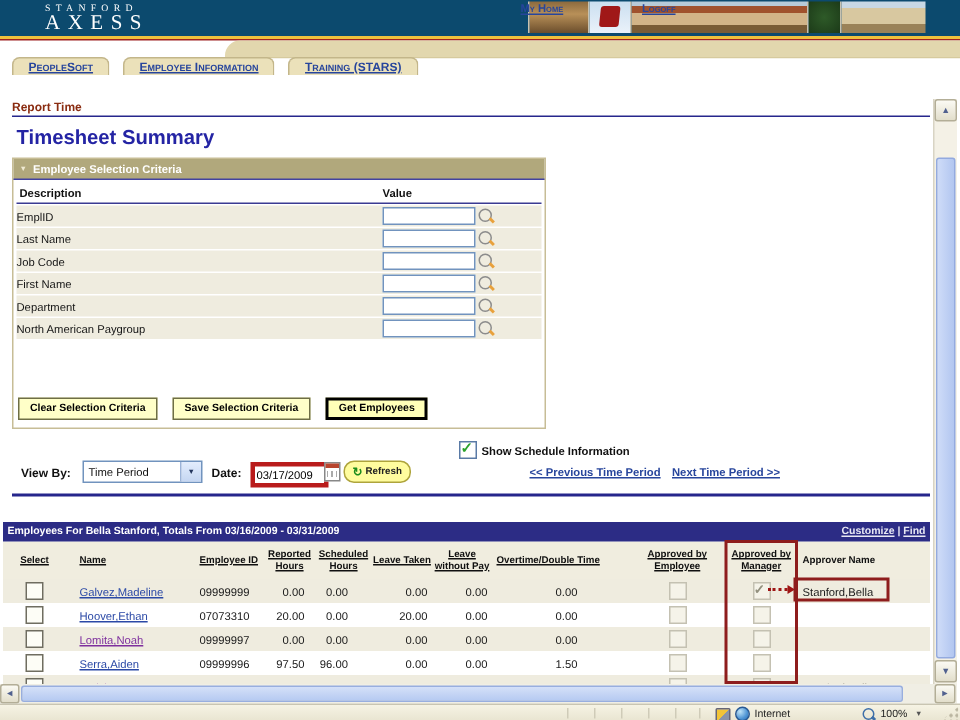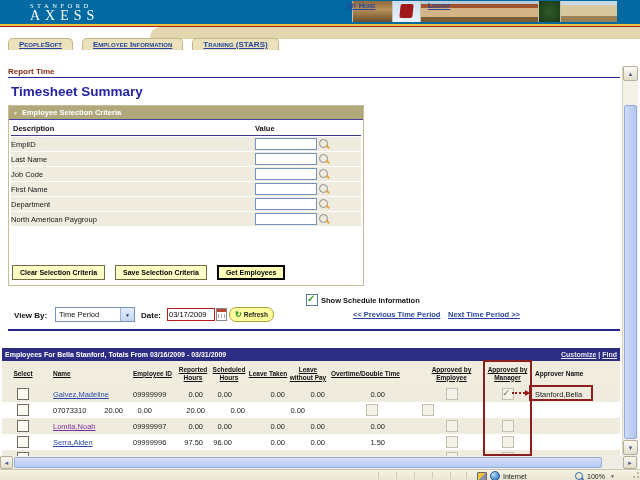--- a/index.html
+++ b/index.html
@@ -1,19 +1,19 @@
 <!DOCTYPE html>
 <html><head>
 <meta charset="utf-8">
 <style>
   html,body{margin:0;padding:0;}
   body{font-family:"Liberation Sans", sans-serif;background:#888;}
   .screen{position:relative;width:640px;height:480px;background:#FFFFFF;overflow:hidden;margin:0 auto;}
   
-  .banner{position:absolute;left:0;top:0;width:640px;height:24px;background:#0369a1;}
+  .banner{position:absolute;left:0;top:0;width:640px;height:24px;background:#0c4a6e;}
   .brand{position:absolute;left:30px;top:2px;color:#FFFFFF;font-family:"Liberation Serif",serif;}
   .brand-top{font-size:6.5px;letter-spacing:3.5px;}
   .brand-bottom{font-size:14px;letter-spacing:5px;margin-top:-1px;}
   .collage{position:absolute;left:352px;top:1px;width:265px;height:21px;display:flex;}
   .collage>div{height:21px;border-left:1px solid #C8C2B0;box-sizing:border-box;}
   .seg1{width:40px;background:linear-gradient(180deg,#8C6A3E,#B89058 40%,#6B4E2C);}
   .seg2{width:28px;background:linear-gradient(180deg,#CBDFF0,#EAF2FA);position:relative;}
   .seg2::after{content:"";position:absolute;left:7px;top:3px;width:13px;height:14px;background:#A01818;border-radius:2px;transform:skewX(-6deg);}
   .seg3{width:118px;background:linear-gradient(180deg,#B7CBD8 0 15%,#A0522D 15% 35%,#D2B488 35% 75%,#7A5C36 75%);}
   .seg4{width:22px;background:radial-gradient(#2E5A28,#1C3A18);}
@@ -51,21 +51,21 @@
   .cb2{position:absolute;left:306px;top:294px;width:10px;height:10px;background:#FFF;border:1px solid #5A7AA6;cursor:pointer;}
   .cb2.on::after{content:"✓";position:absolute;left:0px;top:-2px;font-size:10px;color:#2BA22B;font-weight:bold;}
   .sched-label{position:absolute;left:321px;top:296px;font-size:7.5px;font-weight:bold;color:#111;}
   
   .vlbl{position:absolute;font-size:8px;font-weight:bold;color:#111;}
   .viewby-lbl{left:14px;top:311px;}
   .date-lbl{left:141px;top:311px;}
   .selectbox{position:absolute;left:55px;top:307px;width:80px;height:15px;border:1px solid #7193BE;background:#FFF;box-sizing:border-box;cursor:pointer;}
   .selectbox .selval{position:absolute;left:3px;top:2px;font-size:7.5px;color:#111;}
   .selectbox .selbtn{position:absolute;right:0;top:0;width:13px;height:13px;background:linear-gradient(#E3EDFD,#C5D6F2);border-left:1px solid #9CB3D8;font-size:5px;color:#24365E;display:flex;align-items:center;justify-content:center;}
-  .dateinput{position:absolute;left:167px;top:308px;width:44px;height:11px;border:1px solid #b91c1c;font-size:7.5px;padding:0 1px;font-family:"Liberation Sans",sans-serif;}
+  .dateinput{position:absolute;left:167px;top:308px;width:44px;height:11px;border:3px solid #b91c1c;font-size:7.5px;padding:0 1px;font-family:"Liberation Sans",sans-serif;}
   .calicon{position:absolute;left:216px;top:308px;width:9px;height:11px;background:#FFF;border:1px solid #888;cursor:pointer;}
   .calicon::before{content:"";position:absolute;left:0;top:0;width:9px;height:3px;background:#B8452E;}
   .calicon::after{content:"";position:absolute;left:1px;top:5px;width:7px;height:4px;background:repeating-linear-gradient(90deg,#AAA 0 1px,transparent 1px 3px);}
   .refresh{position:absolute;left:229px;top:307px;height:13px;border:1px solid #AEA43C;border-radius:7px;background:#FFFC9E;display:inline-flex;align-items:center;padding:0 5px;gap:2px;cursor:pointer;}
   .refresh .rg{font-size:8px;color:#1C8C1C;font-weight:bold;}
   .refresh .rt{font-size:6.5px;font-weight:bold;color:#222;}
   .tplink{position:absolute;top:310px;font-size:7.5px;font-weight:bold;color:#27459C;text-decoration:underline;cursor:pointer;}
   .prev{left:353px;}
   .next{left:448px;}
   .navyline2{position:absolute;left:8px;top:329px;width:612px;height:2px;background:#26268C;}
@@ -270,20 +270,23 @@
       <div class="c c9">
           <span class="cb ro on"></span>
         </div>
       <div class="c c10">Stanford,Bella</div>
     </div>
 
     <div class="grow" style="top:54px">
       <div class="c c0">
           <span class="cb"></span>
         </div>
+      <div class="c c1">
+          <span class="namelink">Hoover,Ethan</span>
+        </div>
       <div class="c c2">07073310</div>
       <div class="c c3">20.00</div>
       <div class="c c4">0.00</div>
       <div class="c c5">20.00</div>
       <div class="c c6">0.00</div>
       <div class="c c7">0.00</div>
       <div class="c c8">
           <span class="cb ro"></span>
         </div>
       <div class="c c9">

